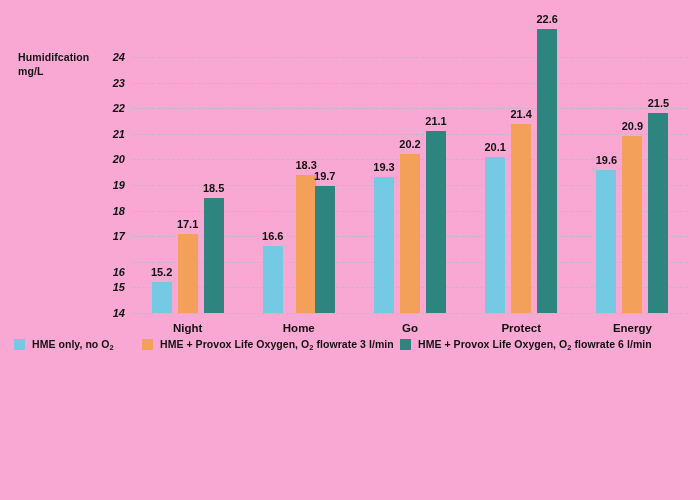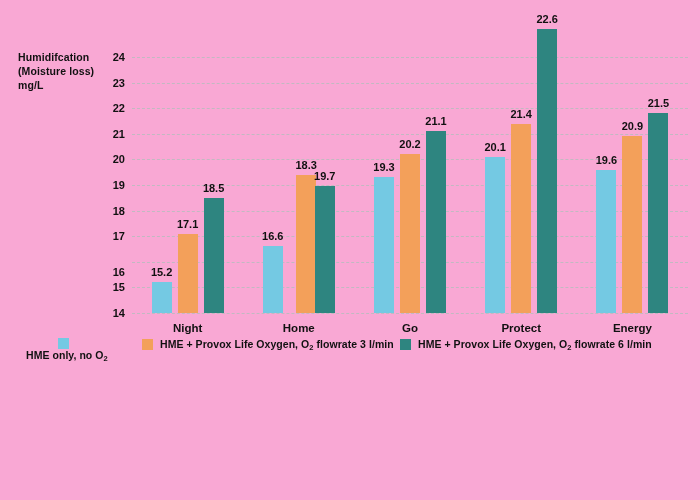--- a/index.html
+++ b/index.html
@@ -59,20 +59,21 @@
 
   .ytick {
     position: absolute;
     right: 100%;
     margin-right: 7px;
     transform: translateY(-50%);
     font-size: 11px;
     font-weight: 600;
     color: #111111;
     white-space: nowrap;
+    font-style: italic;
   }
 
   
   .group {
     position: absolute;
     bottom: 0;
     height: 100%;
   }
   .bars {
     position: absolute;
@@ -151,21 +152,20 @@
     top: 2px;
   }
 </style>
 </head>
 <body>
 
 <div id="figure">
 
   <div id="axis-title">
     <div>Humidifcation</div>
-    <div>(Moisture loss)</div>
     <div>mg/L</div>
   </div>
 
   <div id="plot">
     <div id="gridlines">
         <div class="gridline baseline" style="top: 256px;"></div>
         <div class="gridline" style="top: 230.4px;"></div>
         <div class="gridline" style="top: 204.8px;"></div>
         <div class="gridline" style="top: 179.2px;"></div>
         <div class="gridline" style="top: 153.6px;"></div>
@@ -272,21 +272,21 @@
               <div class="fill" style="background: rgb(46, 133, 128);"></div>
               <div class="vlabel">21.5</div>
             </div>
           </div>
           <div class="cat-label">Energy</div>
         </div>
       </div>
   </div>
 
   <div id="legend">
-      <div class="legend-item" style="left: 12px; flex-direction: column;">
+      <div class="legend-item" style="left: 0px;">
         <span class="legend-swatch" style="background: rgb(116, 201, 227);"></span>
         <span class="legend-text">HME only, no O<sub>2</sub></span>
       </div>
       <div class="legend-item" style="left: 128px;">
         <span class="legend-swatch" style="background: rgb(243, 160, 90);"></span>
         <span class="legend-text">HME + Provox Life Oxygen, O<sub>2</sub> flowrate 3 l/min</span>
       </div>
       <div class="legend-item" style="left: 386px;">
         <span class="legend-swatch" style="background: rgb(46, 133, 128);"></span>
         <span class="legend-text">HME + Provox Life Oxygen, O<sub>2</sub> flowrate 6 l/min</span>

